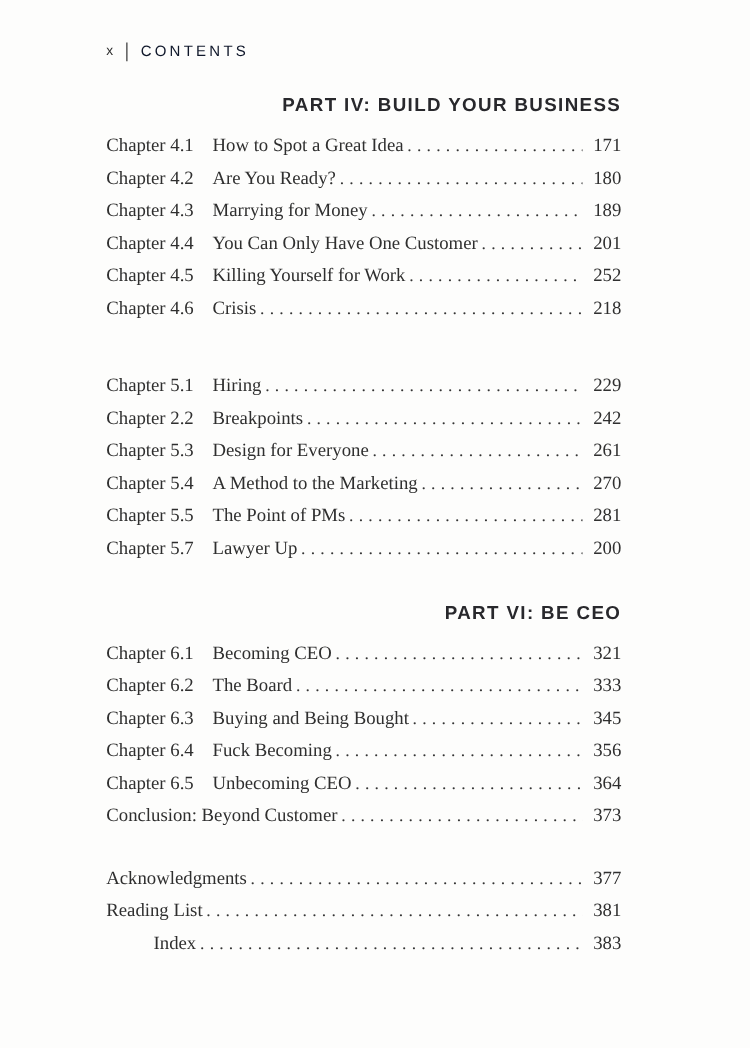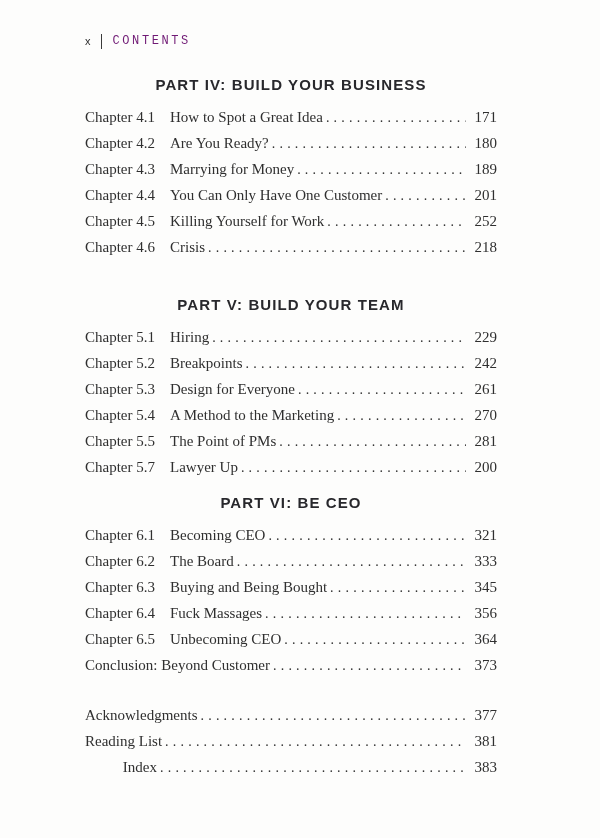--- a/index.html
+++ b/index.html
@@ -14,32 +14,32 @@
     padding: 32px 103px 0 85px;
     overflow: hidden;
   }
   .toc-header { display: flex; align-items: center; height: 18px; }
   .folio {
     font-family: "Liberation Sans", sans-serif;
     font-size: 11px; color: #2f2f2f;
   }
   .divider { width: 1px; height: 15px; background: #3a3a3a; margin: 0 11px 0 10px; }
   .running-title {
-    font-family: Liberation Mono, monospace;
-    font-size: 12px; letter-spacing: 2.6px; color: #701a75; font-weight: 500;
+    font-family: Liberation Sans, sans-serif;
+    font-size: 12px; letter-spacing: 2.6px; color: #0f172a; font-weight: 500;
   }
   .part-heading {
     font-family: "Liberation Sans", "DejaVu Sans", sans-serif;
     font-weight: 700; font-size: 15px; letter-spacing: 1.1px;
-    color: #28282c; text-align: center;
+    color: #28282c; text-align: right;
     margin: 0 0 10px 0; height: 18px; line-height: 18px;
   }
   .part-iv { margin-top: 26px; }
   .part-v  { margin-top: 36px; }
-  .part-vi { margin-top: 14px; }
+  .part-vi { margin-top: 30px; }
   .row {
     display: flex; align-items: baseline;
     height: 26px; line-height: 26px; white-space: nowrap;
   }
   .ch { flex: 0 0 85px; }
   .title { flex: 0 0 auto; }
   .dots {
     flex: 1 1 auto; overflow: hidden;
     margin: 0 5px 0 3px;
     letter-spacing: 4.2px; color: #343434; font-size: 14px;
@@ -97,29 +97,28 @@
     </div>
     <div class="row">
       <span class="ch">Chapter 4.6</span>
       <span class="title">Crisis</span>
       <span class="dots"></span>
       <span class="pg">218</span>
     </div>
   </section>
 
   <section class="part part-v">
-    <h2 class="part-heading">PART V: BUILD YOUR TEAM</h2>
     <div class="row">
       <span class="ch">Chapter 5.1</span>
       <span class="title">Hiring</span>
       <span class="dots"></span>
       <span class="pg">229</span>
     </div>
     <div class="row">
-      <span class="ch">Chapter 5.2</span>
+      <span class="ch">Chapter 2.2</span>
       <span class="title">Breakpoints</span>
       <span class="dots"></span>
       <span class="pg">242</span>
     </div>
     <div class="row">
       <span class="ch">Chapter 5.3</span>
       <span class="title">Design for Everyone</span>
       <span class="dots"></span>
       <span class="pg">261</span>
     </div>
@@ -158,21 +157,21 @@
       <span class="pg">333</span>
     </div>
     <div class="row">
       <span class="ch">Chapter 6.3</span>
       <span class="title">Buying and Being Bought</span>
       <span class="dots"></span>
       <span class="pg">345</span>
     </div>
     <div class="row">
       <span class="ch">Chapter 6.4</span>
-      <span class="title">Fuck Massages</span>
+      <span class="title">Fuck Becoming</span>
       <span class="dots"></span>
       <span class="pg">356</span>
     </div>
     <div class="row">
       <span class="ch">Chapter 6.5</span>
       <span class="title">Unbecoming CEO</span>
       <span class="dots"></span>
       <span class="pg">364</span>
     </div>
     <div class="row">

